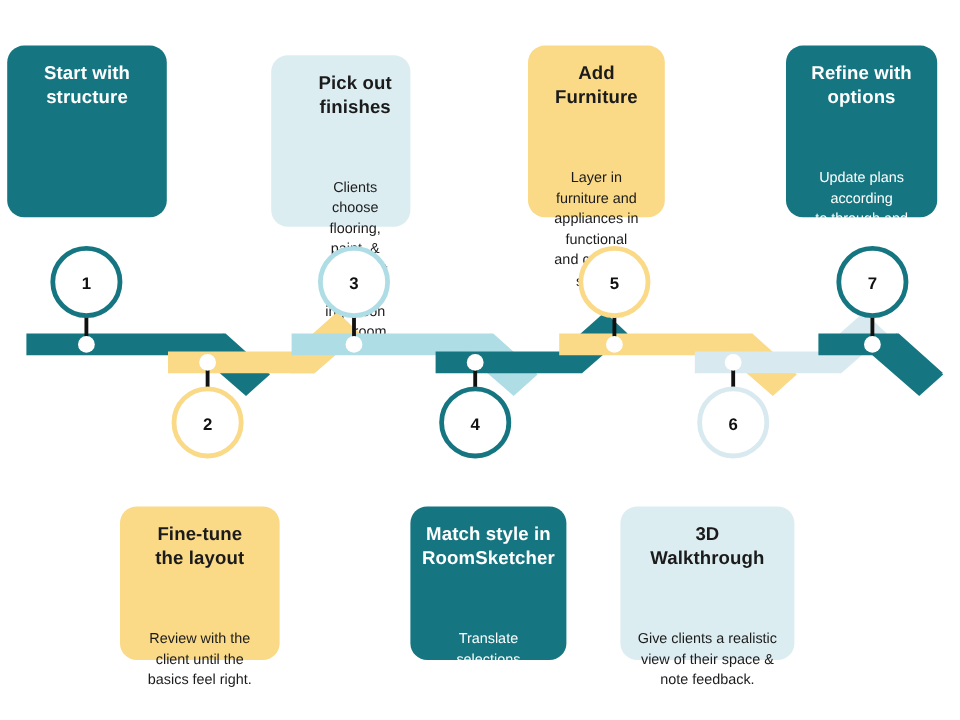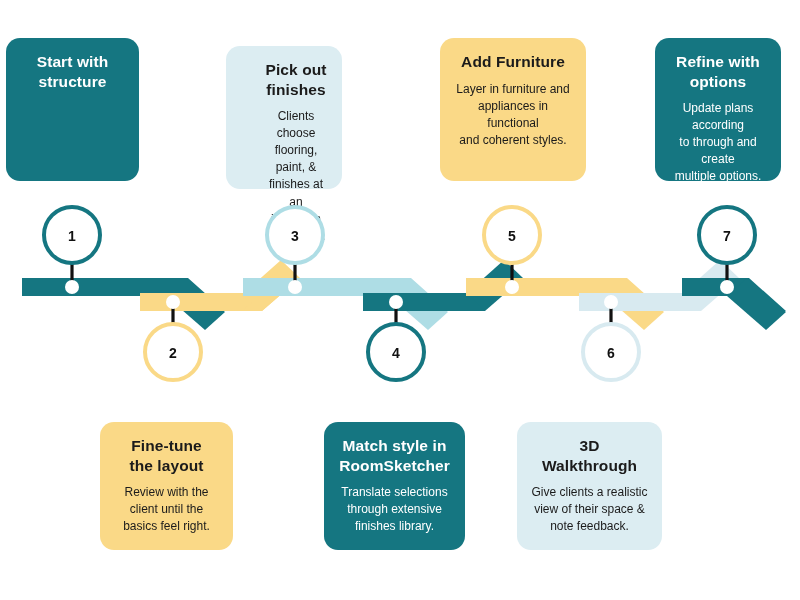--- a/index.html
+++ b/index.html
@@ -28,20 +28,21 @@
   .card {
     position: absolute;
     box-sizing: border-box;
     border-radius: 14px;
     padding: 14px 12px 12px 12px;
     text-align: center;
     display: flex;
     flex-direction: column;
     align-items: center;
     justify-content: flex-start;
+    gap: 40px;
   }
   .card .card-title {
     font-size: 15.5px;
     font-weight: bold;
     line-height: 1.27;
     letter-spacing: 0.1px;
     margin: 0 0 9px 0;
     white-space: pre-line;
   }
   .card .card-body {
@@ -84,21 +85,21 @@
   </div>
 
   <div class="card light" style="left:226px; top:46px; width:116px; height:143px;padding-left:36px;">
     <div class="card-title">Pick out
 finishes</div>
     <div class="card-body">Clients choose flooring,
 paint, &amp; finishes at an
 in-person showroom.</div>
   </div>
 
-  <div class="card yellow" style="left:440px; top:38px; width:146px; height:143px;">
+  <div class="card yellow" style="left:440px; top:38px; width:114px; height:143px;">
     <div class="card-title">Add Furniture</div>
     <div class="card-body">Layer in furniture and
 appliances in functional
 and coherent styles.</div>
   </div>
 
   <div class="card dark" style="left:655px; top:38px; width:126px; height:143px;">
     <div class="card-title">Refine with
 options</div>
     <div class="card-body">Update plans according
@@ -107,21 +108,21 @@
   </div>
 
   <div class="card yellow" style="left:100px; top:422px; width:133px; height:128px;">
     <div class="card-title">Fine-tune
 the layout</div>
     <div class="card-body">Review with the
 client until the
 basics feel right.</div>
   </div>
 
-  <div class="card dark" style="left:324px; top:422px; width:141px; height:128px;">
+  <div class="card dark" style="left:342px; top:422px; width:130px; height:128px;">
     <div class="card-title">Match style in
 RoomSketcher</div>
     <div class="card-body">Translate selections
 through extensive
 finishes library.</div>
   </div>
 
   <div class="card light" style="left:517px; top:422px; width:145px; height:128px;">
     <div class="card-title">3D
 Walkthrough</div>

